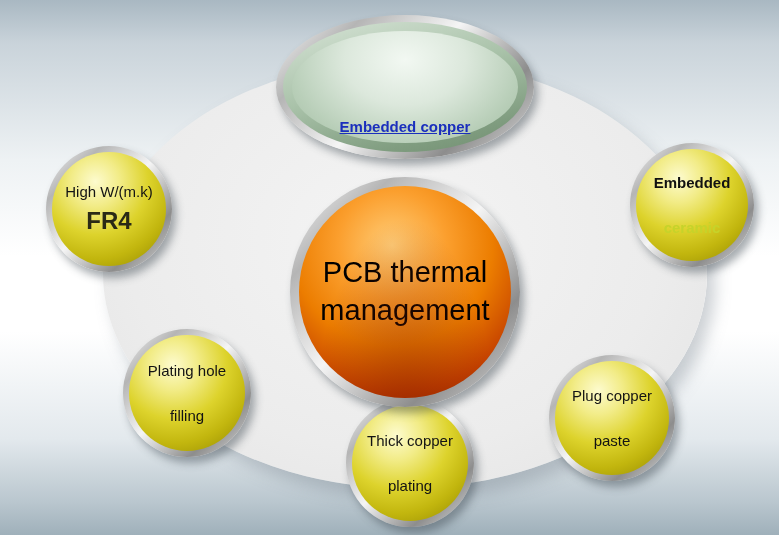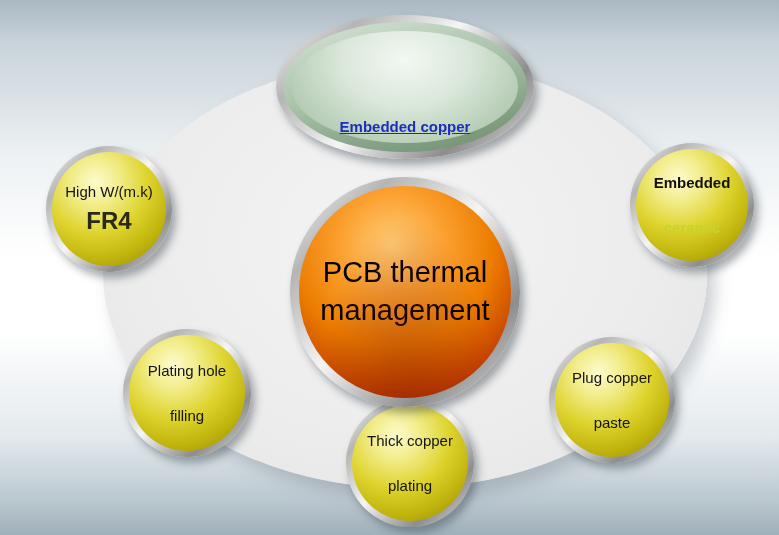--- a/index.html
+++ b/index.html
@@ -100,21 +100,21 @@
     </div>
   </div>
 
   <div class="ring" style="left:346px; top:399px; width:128px; height:128px; padding:6px;">
     <div class="ball yellow gap12">
       <span class="small-line">Thick copper</span>
       <span class="small-line">plating</span>
     </div>
   </div>
 
-  <div class="ring" style="left:549px; top:337px; width:126px; height:126px; padding:6px;">
+  <div class="ring" style="left:549px; top:355px; width:126px; height:126px; padding:6px;">
     <div class="ball yellow gap12">
       <span class="small-line">Plug copper</span>
       <span class="small-line">paste</span>
     </div>
   </div>
 
   <div class="ring" style="left:290px; top:177px; width:230px; height:230px; padding:9px;">
     <div class="ball center-ball">
       <div class="wave"></div>
       <span class="center-line">PCB thermal</span>

